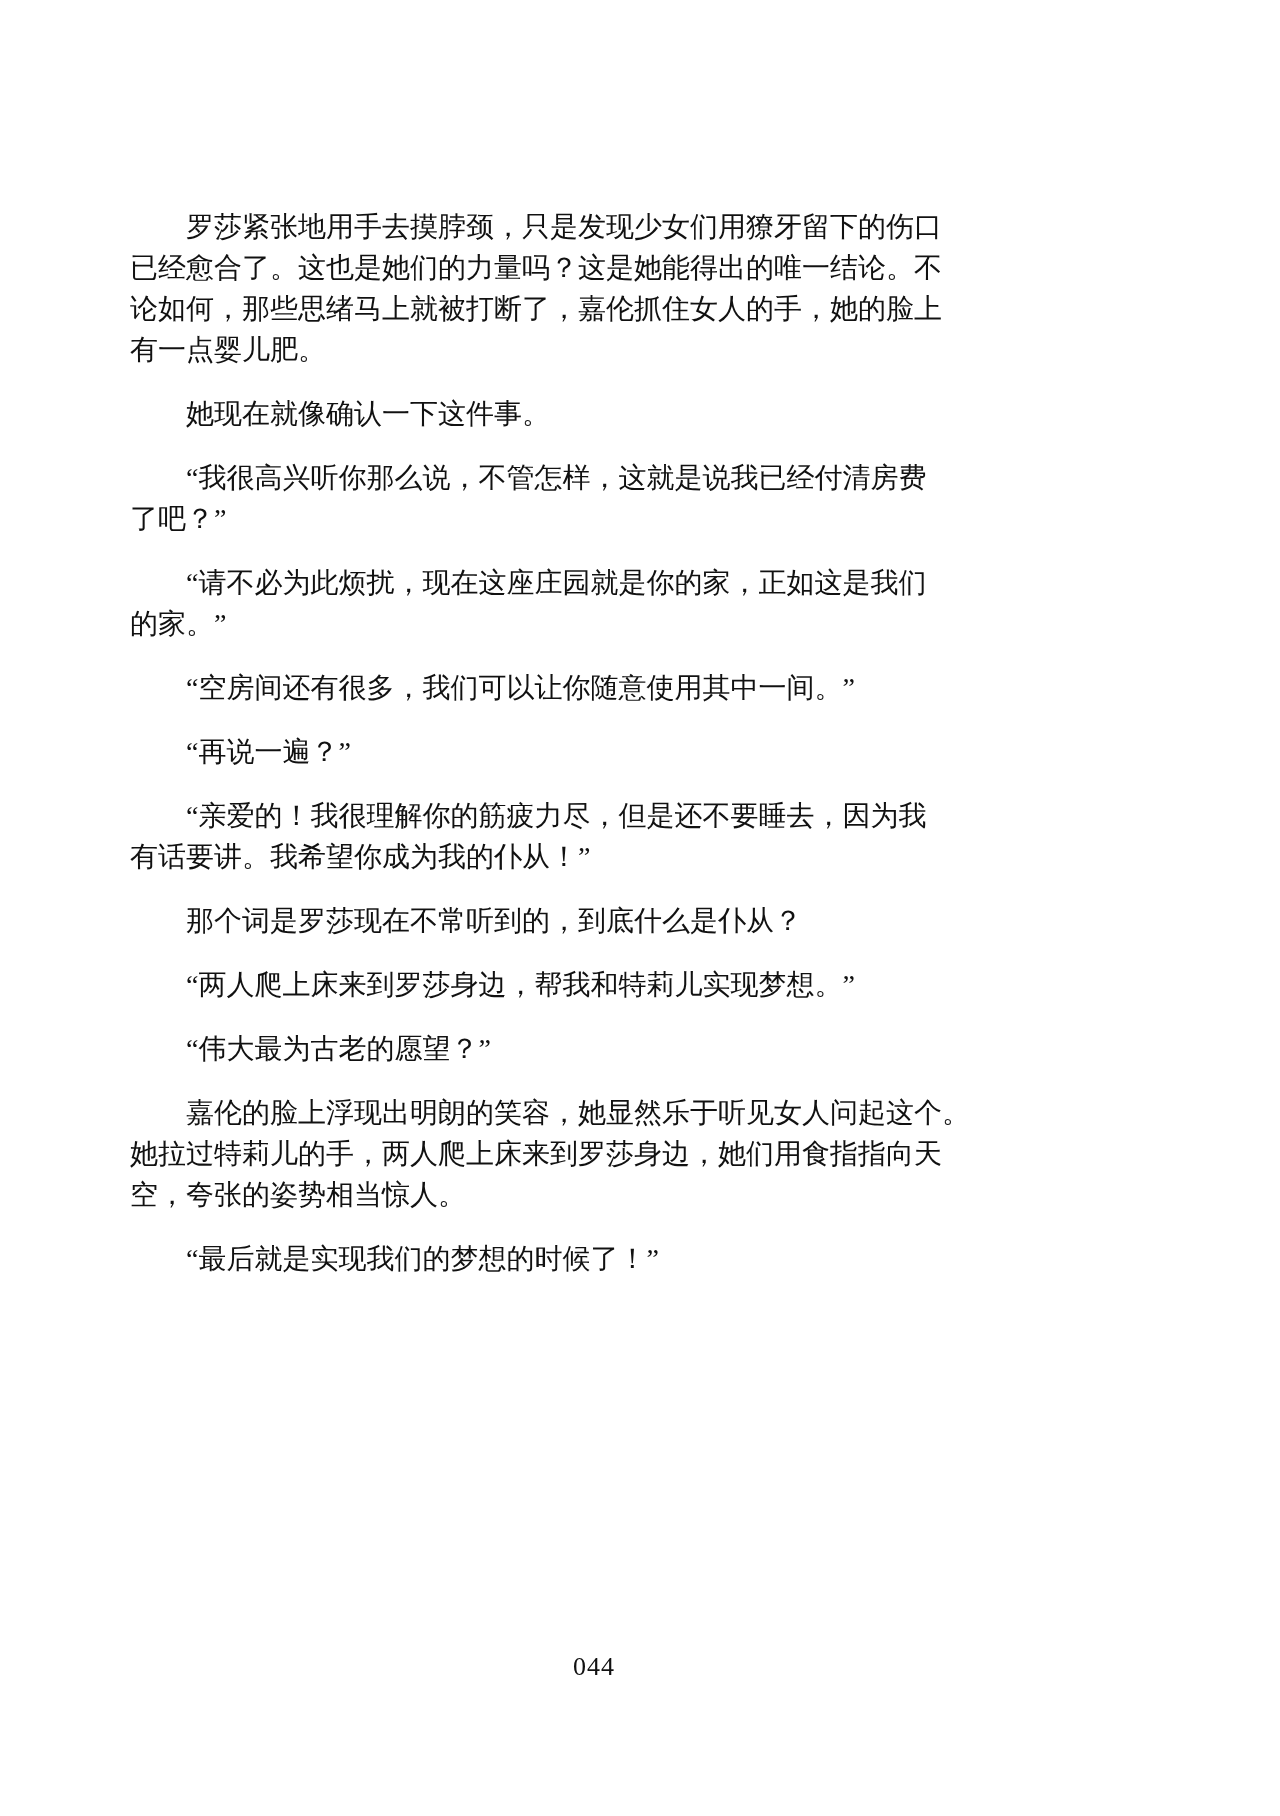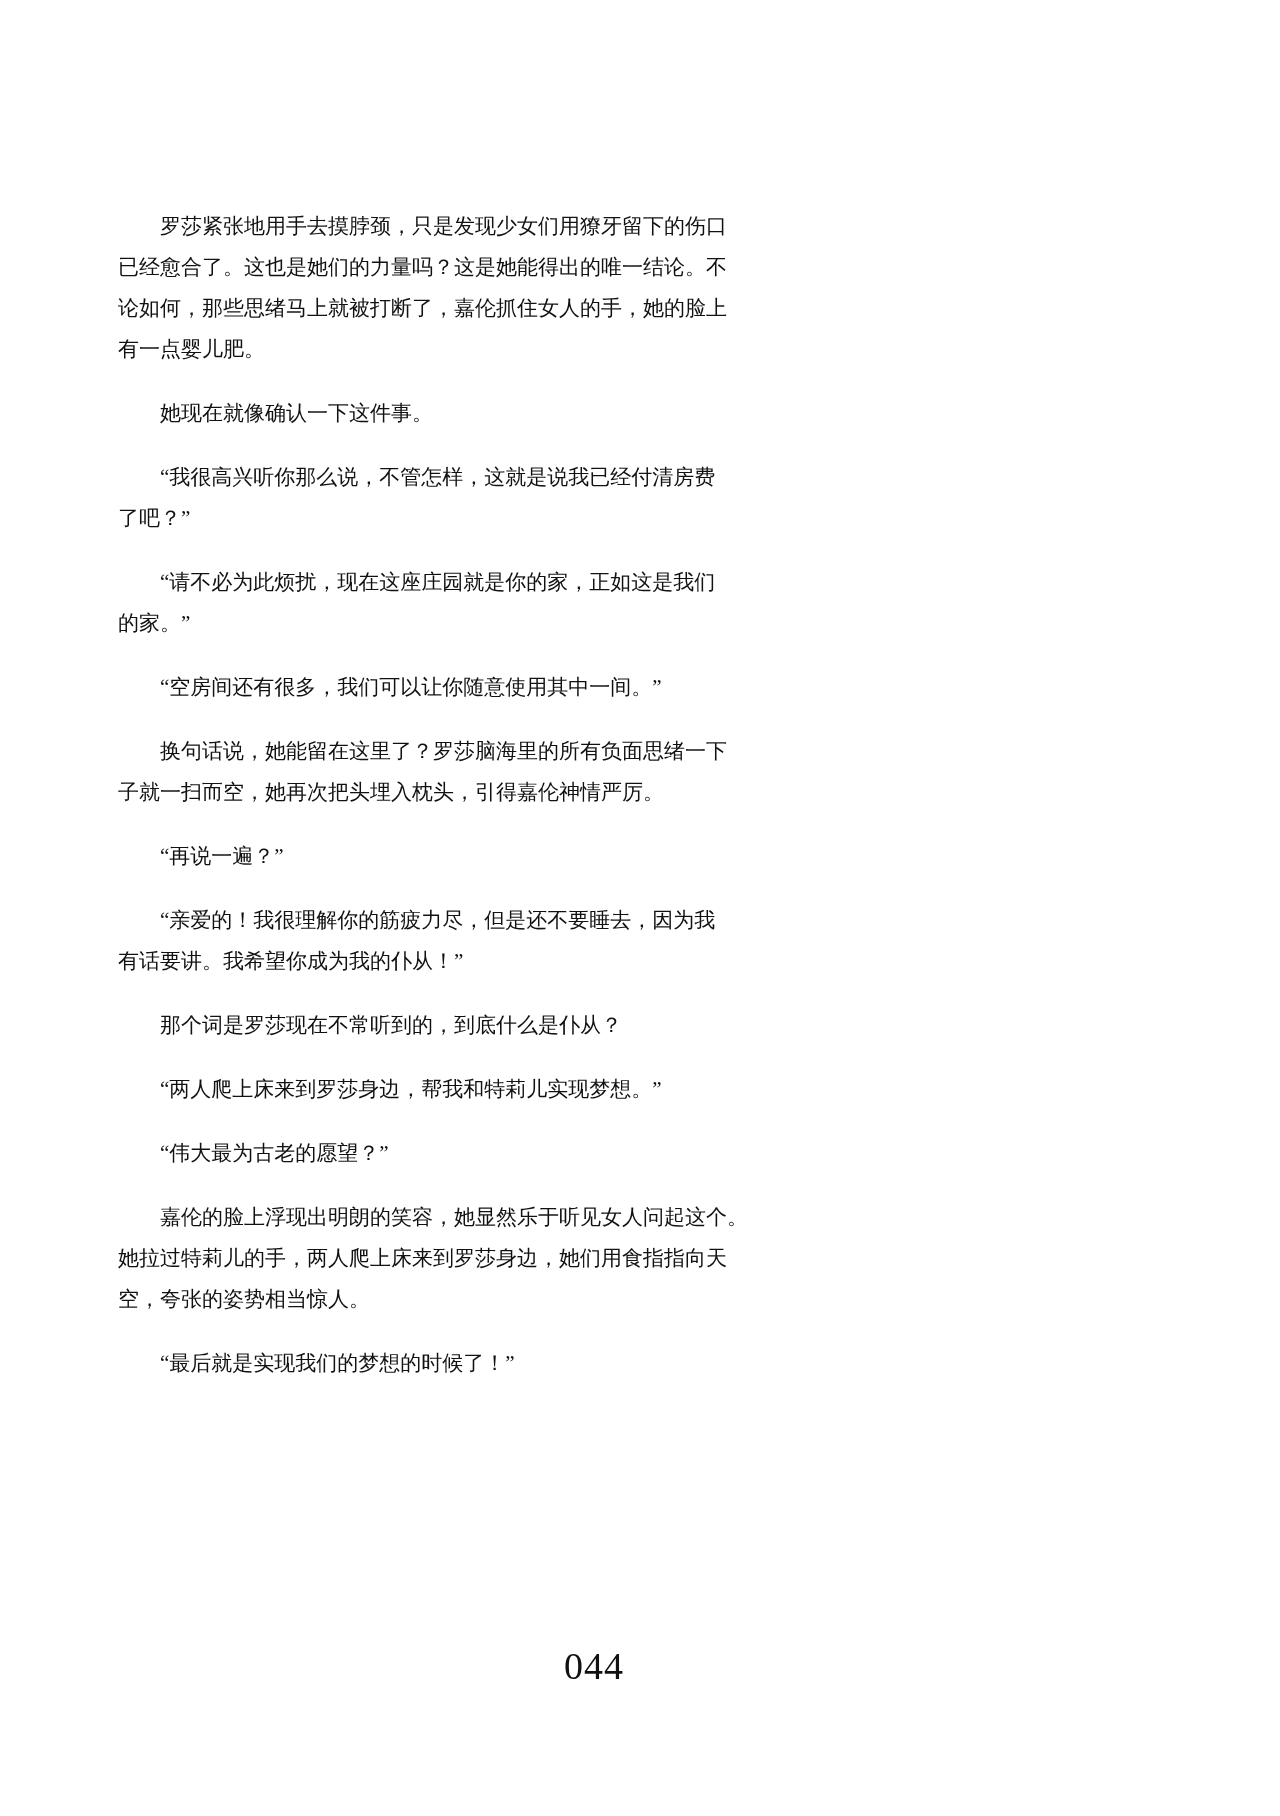--- a/index.html
+++ b/index.html
@@ -15,62 +15,60 @@
     font-family: "Liberation Serif", "DejaVu Serif", serif;
   }
   .page {
     position: absolute;
     inset: 0;
     background: #ffffff;
   }
   .text-block {
     position: absolute;
     top: 206px;
-    left: 118px;
+    left: 130px;
     width: 1000px;
     color: #111111;
-    font-size: 21px;
+    font-size: 28px;
     line-height: 41px;
   }
   .para {
     margin: 0 0 23px 0;
     padding: 0;
     white-space: pre;         
     text-indent: 2em;         
     font-kerning: none;
   }
   .page-number {
     position: absolute;
     top: 1646px;
     left: 130px;
     width: 928px;
     text-align: center;
     color: #111111;
-    font-size: 38px;
+    font-size: 26px;
     line-height: 41px;
     letter-spacing: 1px;
   }
 </style>
 </head>
 <body style="background: rgb(255, 255, 255);">
 
 <div class="page">
   <div class="text-block" id="paragraphs-container" style="color: rgb(17, 17, 17);">
       <p class="para">罗莎紧张地用手去摸脖颈，只是发现少女们用獠牙留下的伤口
 已经愈合了。这也是她们的力量吗？这是她能得出的唯一结论。不
 论如何，那些思绪马上就被打断了，嘉伦抓住女人的手，她的脸上
 有一点婴儿肥。</p>
       <p class="para">她现在就像确认一下这件事。</p>
       <p class="para">“我很高兴听你那么说，不管怎样，这就是说我已经付清房费
 了吧？”</p>
       <p class="para">“请不必为此烦扰，现在这座庄园就是你的家，正如这是我们
 的家。”</p>
       <p class="para">“空房间还有很多，我们可以让你随意使用其中一间。”</p>
-      <p class="para">换句话说，她能留在这里了？罗莎脑海里的所有负面思绪一下
-子就一扫而空，她再次把头埋入枕头，引得嘉伦神情严厉。</p>
       <p class="para">“再说一遍？”</p>
       <p class="para">“亲爱的！我很理解你的筋疲力尽，但是还不要睡去，因为我
 有话要讲。我希望你成为我的仆从！”</p>
       <p class="para">那个词是罗莎现在不常听到的，到底什么是仆从？</p>
       <p class="para">“两人爬上床来到罗莎身边，帮我和特莉儿实现梦想。”</p>
       <p class="para">“伟大最为古老的愿望？”</p>
       <p class="para">嘉伦的脸上浮现出明朗的笑容，她显然乐于听见女人问起这个。
 她拉过特莉儿的手，两人爬上床来到罗莎身边，她们用食指指向天
 空，夸张的姿势相当惊人。</p>
       <p class="para">“最后就是实现我们的梦想的时候了！”</p>

